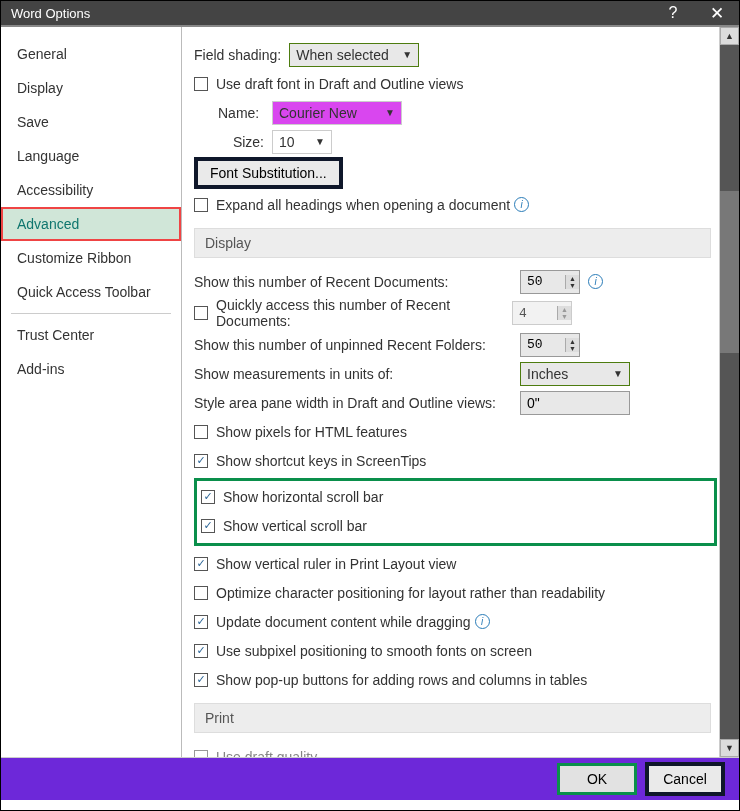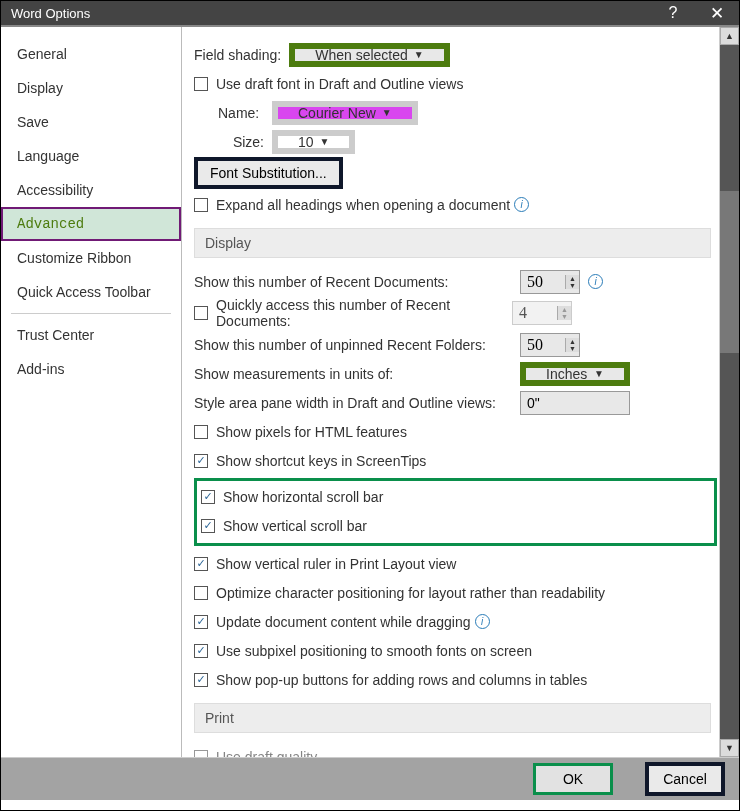--- a/index.html
+++ b/index.html
@@ -7,60 +7,60 @@
 
   .titlebar { background: #444; height: 24px; display: flex; align-items: center; padding-left: 10px; color: #fff; font-size: 13px; }
   .titlebar-title { flex: 1; }
   .titlebar-btn { width: 44px; height: 34px; display: flex; align-items: center; justify-content: center; font-size: 16px; cursor: default; }
   .titlebar-close { font-size: 17px; }
 
   .content { display: flex; height: 732px; border-top: 2px solid #888; }
 
   .sidebar { width: 181px; background: #fff; border-right: 1px solid #bbb; padding-top: 10px; padding-bottom: 10px; }
   .sidebar-item { padding: 7px 14px; font-size: 14px; color: #333; cursor: default; border:2px solid transparent;}
-  .sidebar-item.selected { background: #d0e6d8; border: 2px solid #701a75; color:#4d7c0f;font-family:Liberation Mono, monospace;}
+  .sidebar-item.selected { background: #d0e6d8; border: 2px solid #ef4444; color:#0f766e;}
   .sidebar-divider { height: 1px; background: #ccc; margin: 4px 10px; }
 
   .main { flex: 1; position: relative; background: #fff; display:flex; }
   .main-panel { flex:1; overflow: hidden; padding: 14px 2px 0 12px; font-size: 14px; color:#333; }
   .scrollbar { width: 20px; background:#e9e9e9; border-left:1px solid #ccc; display:flex; flex-direction:column; }
   .scroll-btn { height:18px; background:#dcdcdc; border:1px solid #aaa; display:flex; align-items:center; justify-content:center; font-size:9px; color:#333;}
   .scroll-track { flex:1; position:relative; background:#e9e9e9;}
   .scroll-thumb { position:absolute; left:0; right:0; top:146px; height:162px; background:#787878;}
   .scroll-track-dark { position:absolute; left:0; right:0; top:0; height:146px; background:#555;}
   .scroll-track-dark2 { position:absolute; left:0; right:0; bottom:0; top:308px; background:#555;}
 
   .row { display: flex; align-items: center; min-height: 27px; margin-bottom: 2px; }
   .indent { padding-left: 24px; }
   .label { margin-right: 8px; }
 
-  select, .combo { font-size: 14px; font-family: inherit; padding: 2px 20px; border:6px solid #4d7c0f; background:#e8e8e8; height:24px;}
+  select, .combo { font-size: 14px; font-family: inherit; padding: 2px 6px; border:1px solid #4d7c0f; background:#e8e8e8; height:24px;}
   .combo { display:inline-flex; align-items:center; justify-content:space-between; min-width:130px;}
   .combo.small{min-width:60px;}
   .combo.med{min-width:90px;}
   .combo .caret{margin-left:6px;font-size:10px;}
   .spinner { display:inline-flex; align-items:center; border:1px solid #999; background:#e8e8e8; height:24px;}
   .spinner.disabled{background:#f2f2f2; color:#999; border-color:#ccc;}
-  .spinner input{border:none;background:transparent;width:44px;padding:20px 6px;font-size:16px;font-family:Liberation Serif, serif;}
+  .spinner input{border:none;background:transparent;width:44px;padding:20px 6px;font-size:13px;font-family:Liberation Mono, monospace;}
   .spin-btns{width:14px;display:flex;flex-direction:column;border-left:1px solid #aaa;}
   .spin-btn{flex:1;background:#ddd;font-size:7px;display:flex;align-items:center;justify-content:center;}
   input[type=text].field{border:1px solid #999;background:#e8e8e8;padding:2px 6px;height:24px;width:110px;font-size:14px;}
 
   .btn { border:4px solid #0f172a; background:#eaeaea; padding: 4px 12px; font-size:14px; }
 
   .checkbox { width:14px; height:14px; border:1px solid #555; margin-right:8px; display:inline-flex; align-items:center; justify-content:center; font-size:11px; color:#2a6496; background:#fff; flex-shrink:0;}
   .checkbox.checked::after{content:"✓";}
 
   .info-icon { width:15px;height:15px;border:1px solid #2a7cb8;border-radius:50%;display:inline-flex;align-items:center;justify-content:center;font-size:10px;color:#2a7cb8;margin-left:4px;font-style:italic;}
 
   .section-header { background:#ededed; border:1px solid #ddd; padding: 6px 10px; font-size:14px; color:#555; font-weight:normal; margin-top:10px; margin-bottom:10px; margin-right:6px;}
 
   .highlight-box { border:3px solid #0a8f4b; padding: 2px 0px; margin:4px 0; }
 
-  .footer { height: 43px; background:#a3a3a3; border-top:1px solid #ccc; display:flex; align-items:center; justify-content:flex-end; padding-right:14px;gap:24px;}
+  .footer { height: 43px; background:#6d28d9; border-top:1px solid #ccc; display:flex; align-items:center; justify-content:flex-end; padding-right:14px;}
   .footer .btn { width:80px; padding:5px 0; text-align:center; margin-left:8px;}
   .footer .btn.ok{ border:3px solid #0a8f4b; background:#e2e2e2;}
 </style>
 </head>
 <body>
 
 <div class="titlebar">
   <span class="titlebar-title">Word Options</span>
   <div class="titlebar-btn">
       <span>?</span>

